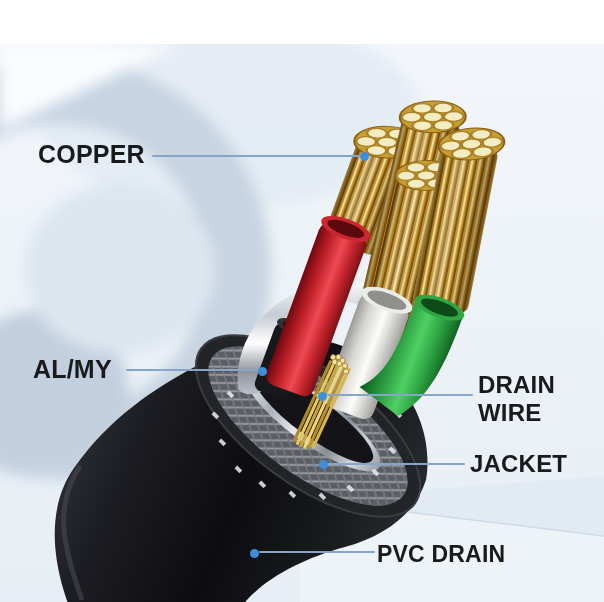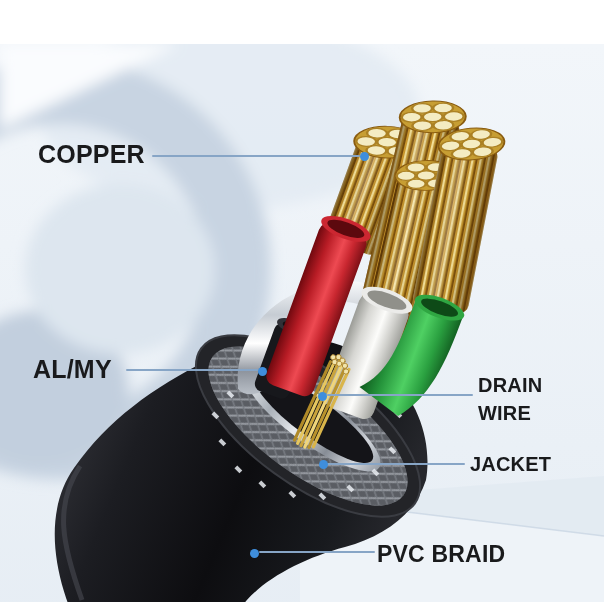--- a/index.html
+++ b/index.html
@@ -1,19 +1,19 @@
 <!DOCTYPE html>
 <html><head>
 <meta charset="utf-8">
 <style>
   html,body{margin:0;padding:0;background:#fff;}
   .stage{position:relative;width:604px;height:602px;overflow:hidden;
          font-family:"Liberation Sans", sans-serif;background:#e9eff6;margin-top:44px;}
   .stage svg{position:absolute;left:0;top:0;}
-  .label{position:absolute;font-weight:700;font-size:20px;line-height:28px;
+  .label{position:absolute;font-weight:700;font-size:24px;line-height:28px;
          color:#191a1c;letter-spacing:.2px;white-space:pre-wrap;}
   .label.big{font-size:25px;}
   .label.small{font-size:23px;}
   .leader{position:absolute;height:1.5px;background:#87a5c6;border-radius:1px;}
   .dot{position:absolute;width:9px;height:9px;border-radius:50%;background:#3f8edc;}
 </style>
 </head>
 <body>
 
 <div class="stage">
@@ -262,15 +262,15 @@
 <div class="dot" style="left:359.5px;top:107.5px"></div>
 <div class="dot" style="left:257.5px;top:322.5px"></div>
 <div class="dot" style="left:317.5px;top:347.5px"></div>
 <div class="dot" style="left:318.5px;top:415.5px"></div>
 <div class="dot" style="left:249.5px;top:504.5px"></div>
 
 <div class="label big" style="left:38px;top:96px">COPPER</div>
 <div class="label big" style="left:33px;top:311px">AL/MY</div>
 <div class="label" style="left:478px;top:327px;width:96px">DRAIN WIRE</div>
 <div class="label" style="left:470px;top:406px">JACKET</div>
-<div class="label small" style="left:377px;top:496px">PVC BRAID</div>
+<div class="label small" style="left:377px;top:496px">PVC DRAIN</div>
 
 </div>
 
 </body></html>

